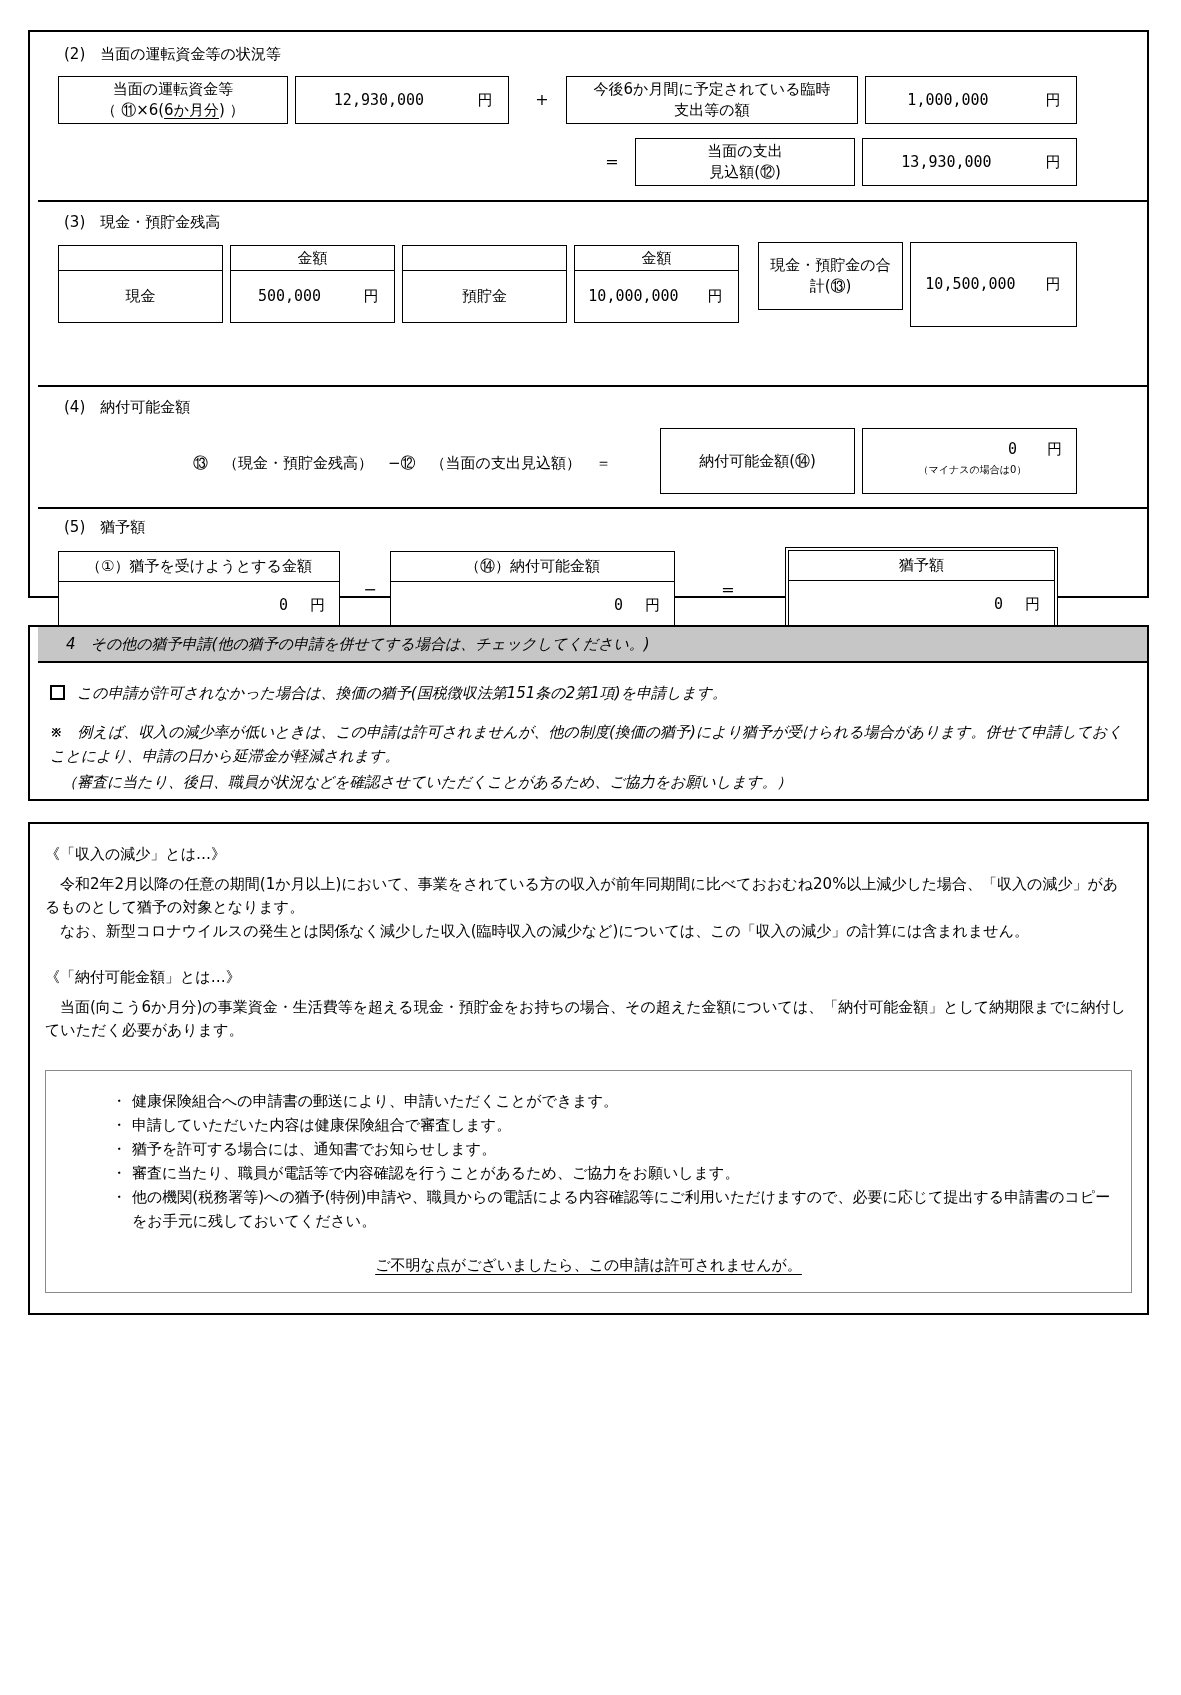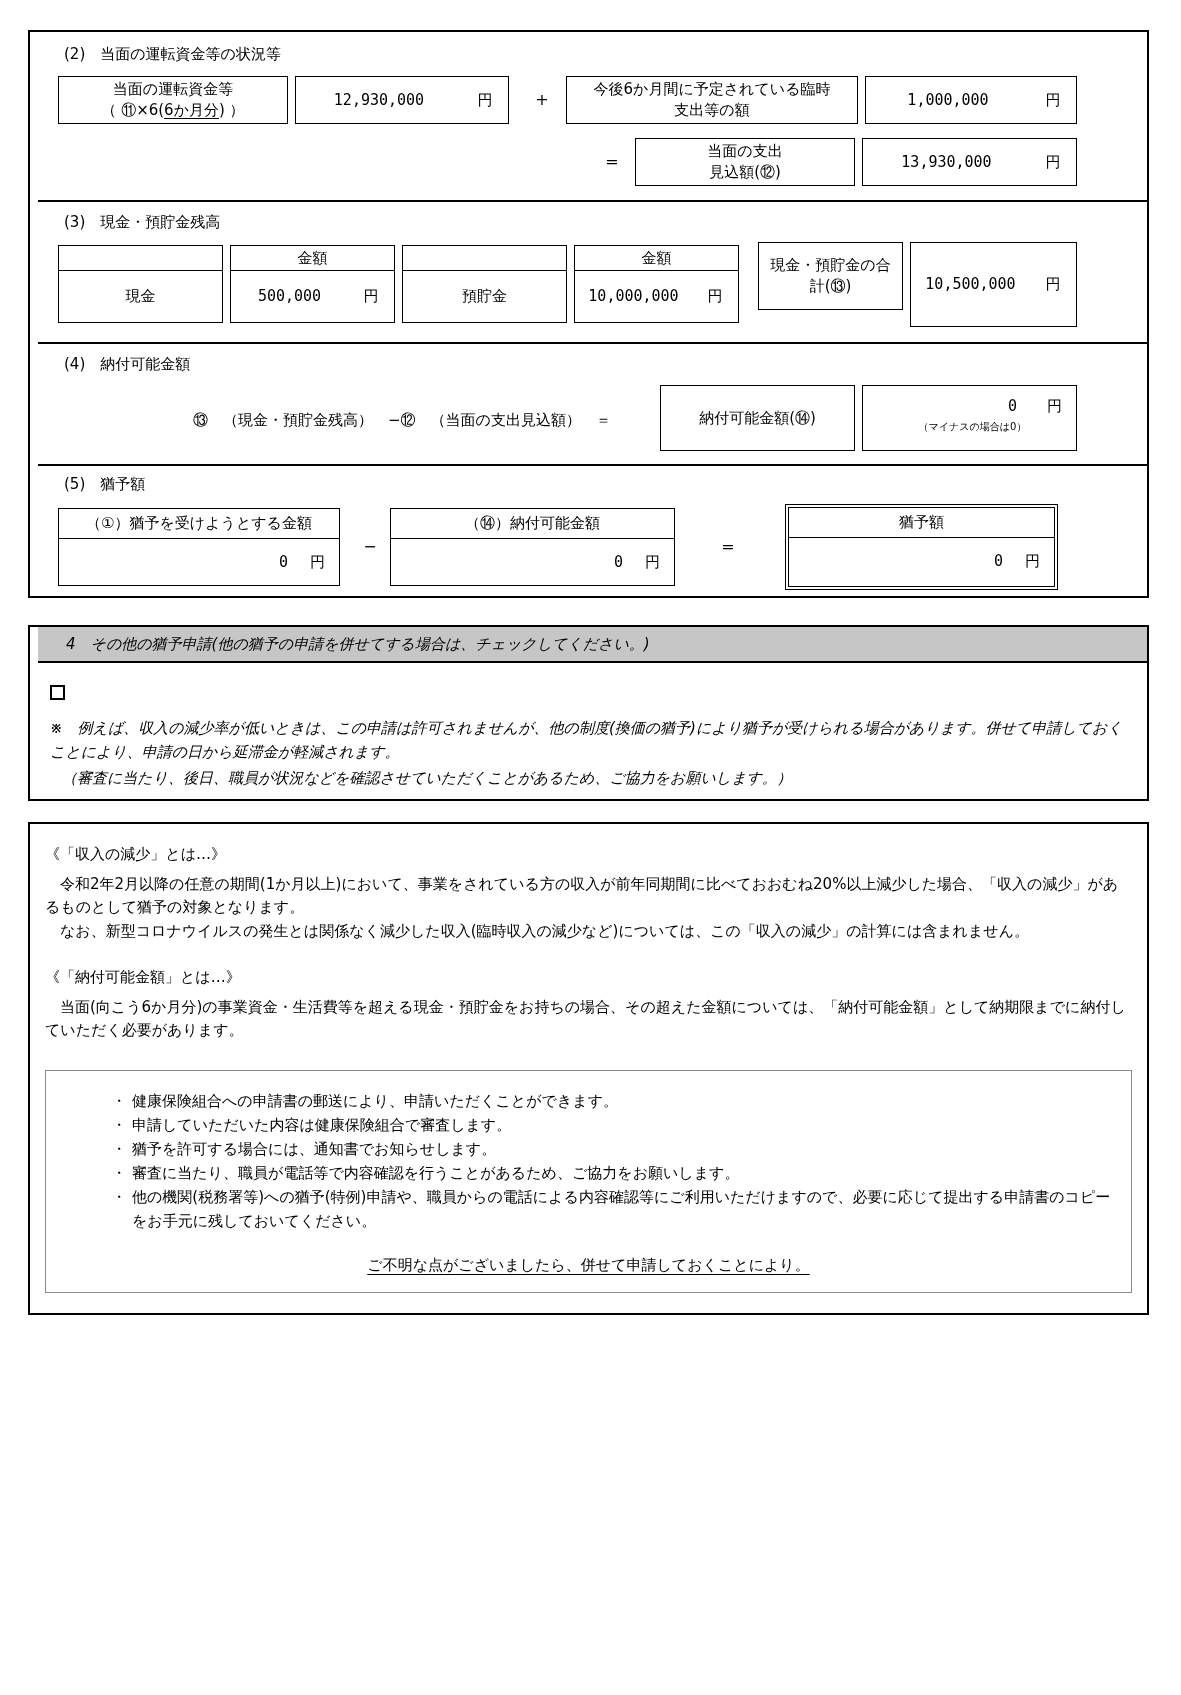--- a/index.html
+++ b/index.html
@@ -136,21 +136,21 @@
 
       <div class="cellrow" style="left:720px; top:40px;">
         <div class="cell" style="width:145px; height:68px; padding:0 8px;">現金・預貯金の合計(⑬)</div>
         <div class="cell" style="width:167px; height:85px;">
           <span class="vc-num num">10,500,000</span>
           <span class="vc-yen">円</span>
         </div>
       </div>
     </div>
 
-    <div class="section sec-divider" style="height:122px;">
+    <div class="section sec-divider" style="height:122px;margin-top:43px;">
       <div class="sec-title" style="top:10px;">(4)　納付可能金額</div>
 
       <div style="position:absolute; left:155px; top:66px;">⑬　（現金・預貯金残高）　−⑫　（当面の支出見込額）　＝</div>
 
       <div class="cellrow" style="left:622px; top:41px;">
         <div class="cell" style="width:195px; height:66px;">納付可能金額(⑭)</div>
         <div class="cell pay-right" style="width:215px; height:66px;">
           <div class="pay-top">
             <span class="fv-num num">0</span>
             <span>円</span>
@@ -190,20 +190,21 @@
           <span>円</span>
         </div>
       </div>
     </div>
   </div>
 
   <div class="box" style="left:28px; top:625px; width:1121px; height:176px;font-style:italic;">
     <div class="graybar">4　その他の猶予申請(他の猶予の申請を併せてする場合は、チェックしてください。)</div>
     <div class="checkrow">
       <div class="checkbox"></div>
+      <div>この申請が許可されなかった場合は、換価の猶予(国税徴収法第151条の2第1項)を申請します。</div>
     </div>
     <div class="apnote">※　例えば、収入の減少率が低いときは、この申請は許可されませんが、他の制度(換価の猶予)により猶予が受けられる場合があります。併せて申請しておくことにより、申請の日から延滞金が軽減されます。</div>
     <div class="apnote2">（審査に当たり、後日、職員が状況などを確認させていただくことがあるため、ご協力をお願いします。）</div>
   </div>
 
   <div class="box exp" style="left:28px; top:822px; width:1121px; height:493px;">
     <div class="exp-h">《「収入の減少」とは…》</div>
     <div class="exp-p">　令和2年2月以降の任意の期間(1か月以上)において、事業をされている方の収入が前年同期間に比べておおむね20%以上減少した場合、「収入の減少」があるものとして猶予の対象となります。</div>
     <div class="exp-p" style="margin-top:0;">　なお、新型コロナウイルスの発生とは関係なく減少した収入(臨時収入の減少など)については、この「収入の減少」の計算には含まれません。</div>
 
@@ -225,18 +226,18 @@
       </div>
       <div class="bullet">
         <span class="mark">・</span>
         <span class="btxt">審査に当たり、職員が電話等で内容確認を行うことがあるため、ご協力をお願いします。</span>
       </div>
       <div class="bullet">
         <span class="mark">・</span>
         <span class="btxt">他の機関(税務署等)への猶予(特例)申請や、職員からの電話による内容確認等にご利用いただけますので、必要に応じて提出する申請書のコピーをお手元に残しておいてください。</span>
       </div>
       <div class="contact">
-        <span>ご不明な点がございましたら、併せて申請しておくことにより。</span>
+        <span>ご不明な点がございましたら、この申請は許可されませんが。</span>
       </div>
     </div>
   </div>
 
 </div>
 
 </body></html>

